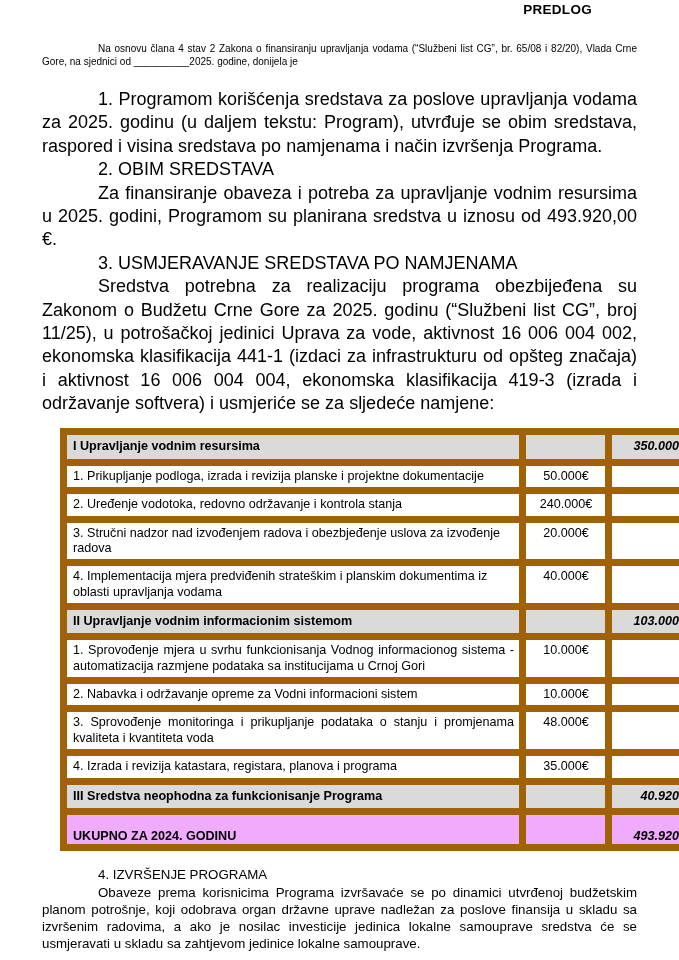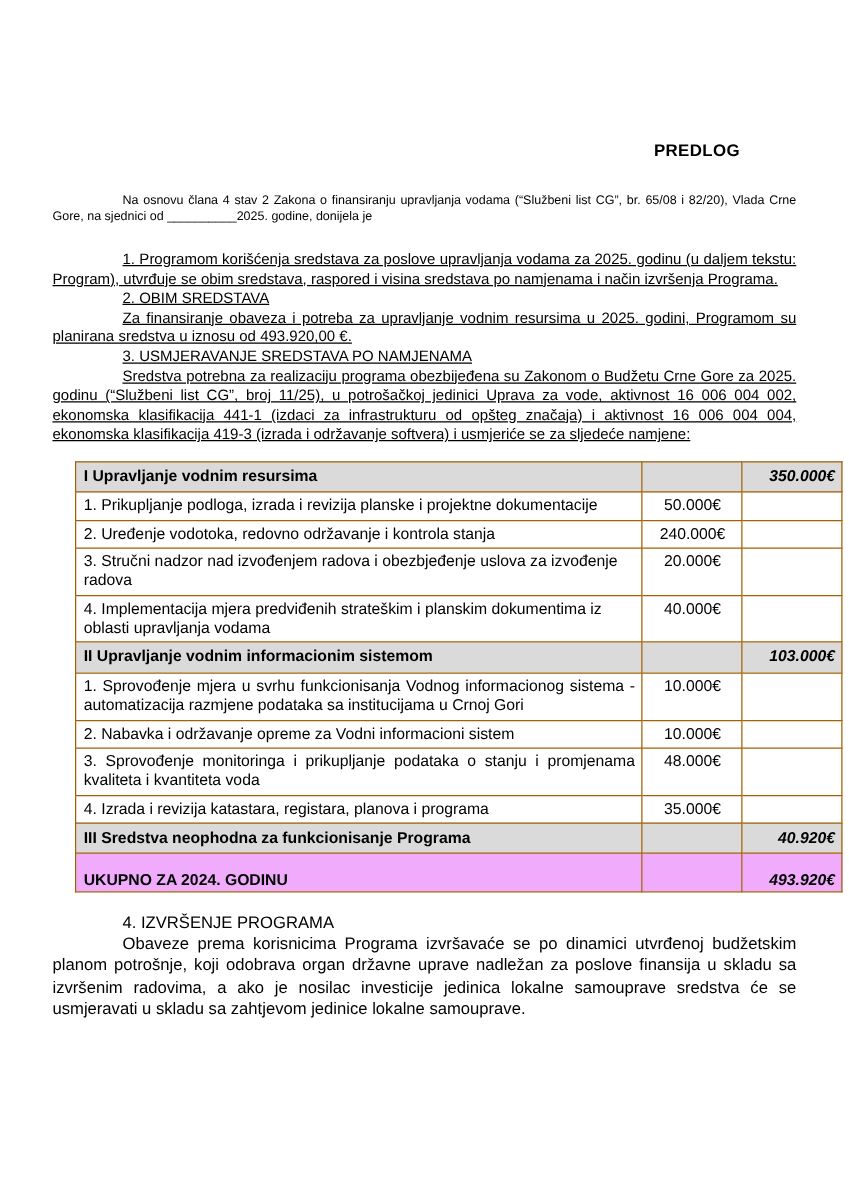--- a/index.html
+++ b/index.html
@@ -19,21 +19,20 @@
     position: relative;
     width: 679px;
     height: 960px;
     box-sizing: border-box;
     padding: 0 42px;
     overflow: hidden;
   }
 
   
   .predlog-row {
-    padding-top: 112px;
     text-align: right;
     padding-right: 45px;
   }
   .predlog {
     font-size: 13.5px;
     font-weight: bold;
     letter-spacing: 0.3px;
   }
 
   
@@ -52,23 +51,22 @@
     font-weight: bold;
     font-size: 13.5px;
     line-height: 1.30;
     letter-spacing: 0.1px;
   }
   .title-block div { white-space: nowrap; }
 
   
   .body-text {
     margin-top: 20px;
-    font-size: 12px;
-    line-height: 1.30;
-    text-decoration: underline;
+    font-size: 18px;
+    line-height: 1.30;
   }
   .para {
     text-align: justify;
     text-indent: 56px;
     margin: 0;
   }
   .heading-line {
     text-indent: 56px;
     margin: 0;
     text-align: left;
@@ -80,21 +78,21 @@
     padding-left: 18px;
     padding-right: 0;
   }
   table.budget {
     border-collapse: collapse;
     width: 577px;
     table-layout: fixed;
     font-size: 12.6px;
   }
   table.budget td {
-    border: 1px solid #a16207;
+    border: 7px solid #a16207;
     padding: 3px 5px 3px 6px;
     vertical-align: top;
     line-height: 1.22;
     word-wrap: break-word;
   }
   td.c-desc { width: 441px; }
   td.c-amt  { width: 68px;  text-align: center; white-space: nowrap; }
   td.c-tot  { width: 68px;  text-align: right;  white-space: nowrap; font-style: italic; }
 
   tr.section td {

